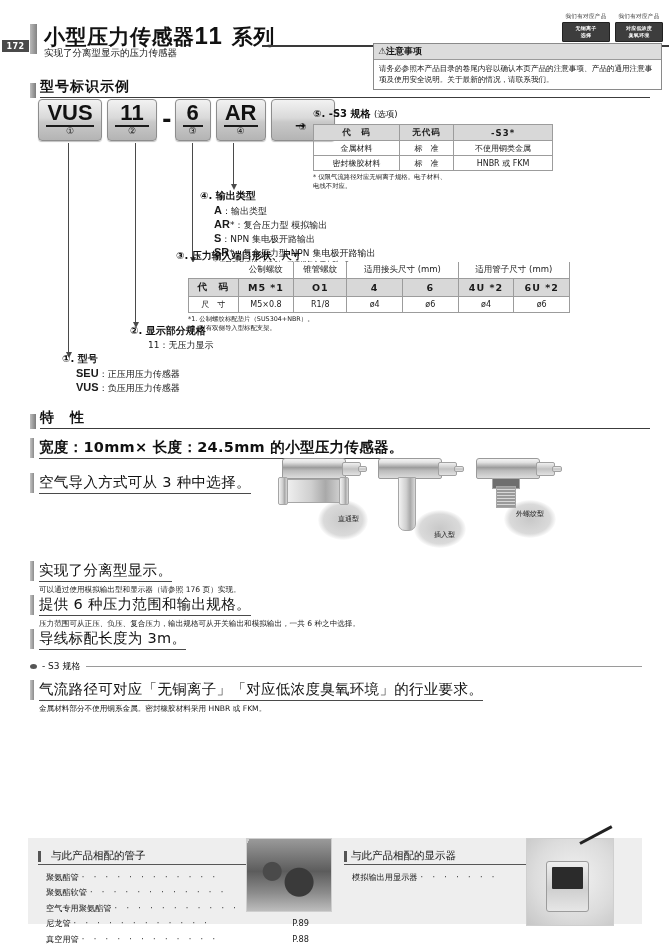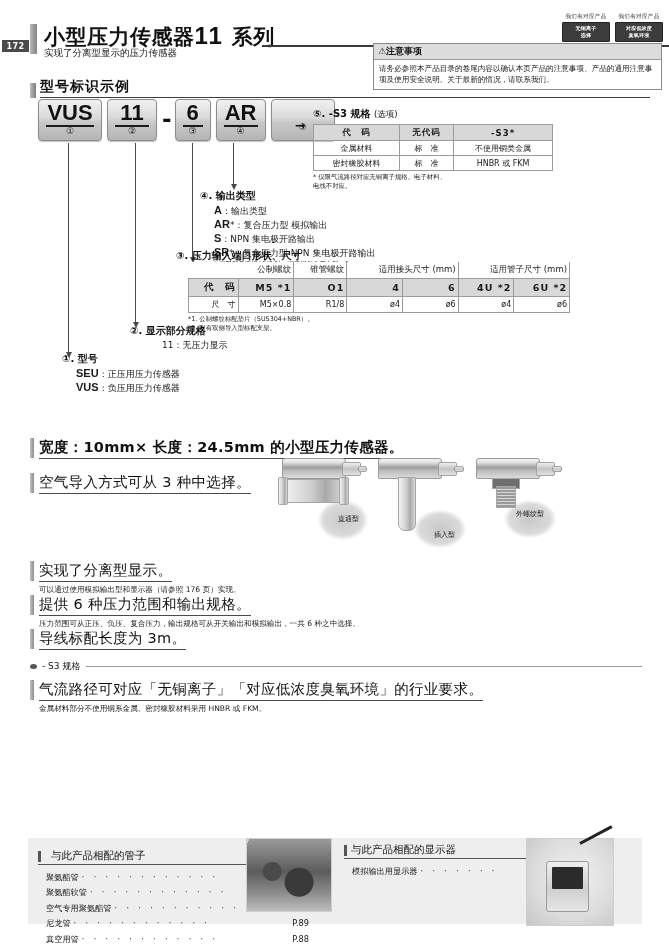--- a/index.html
+++ b/index.html
@@ -88,21 +88,21 @@
 
   
   .vline{position:absolute;background:#4a4a4a;width:1px;}
   .vline:after{content:"";position:absolute;left:-2.5px;bottom:-5px;
     border-left:3px solid transparent;border-right:3px solid transparent;
     border-top:6px solid #4a4a4a;}
 
   
   .pt{position:absolute;left:188px;top:262px;width:382px;}
   table.pt-t{border-collapse:collapse;width:100%;}
-  table.pt-t td,table.pt-t th{border:1px solid #9c9c9c;font-size:8px;text-align:right;
+  table.pt-t td,table.pt-t th{border:1px solid #9c9c9c;font-size:8px;text-align:center;
     padding:2px 2px;color:#1a1a1a;margin-top:29px;}
   table.pt-t .hdrow td{background:#fff;border-top:none;border-left:none;font-size:8.5px;}
   table.pt-t .coderow td{background:#d8d8d8;font-weight:bold;font-size:9.5px;letter-spacing:1px;}
   table.pt-t .noborder{border:none;background:#fff!important;}
   .pt-note{font-size:6.4px;line-height:8.6px;margin-top:2px;color:#222;}
 
   
   .feat{position:absolute;left:30px;}
   .fitem{position:relative;padding-left:9px;margin-bottom:2px;}
   .fitem:before{content:"";position:absolute;left:0;top:1px;bottom:1px;width:3.5px;
@@ -313,31 +313,37 @@
     </tbody>
       </table>
     <div class="pt-note">
       <div>*1. 公制螺纹标配垫片（SUS304+NBR）。</div>
       <div>*2. 附有双侧导入型标配支架。</div>
     </div>
   </div>
 
   <div class="co" style="left:130px;top:324px;">
     <div class="co-h">②. 显示部分规格</div>
-    <div class="co-b" style="margin-left:32px;">11：无压力显示</div>
+    <div class="co-b" style="margin-left:18px;">11：无压力显示</div>
   </div>
 
   <div class="co" style="left:62px;top:352px;">
     <div class="co-h">①. 型号</div>
     <div class="co-b">
       <div><span class="k">SEU</span><span>：正压用压力传感器</span></div>
       <div><span class="k">VUS</span><span>：负压用压力传感器</span></div>
     </div>
   </div>
 
+  <div class="sec" style="left:30px;top:409px;">
+    <div class="sec-h">
+      <div class="tick"></div>
+      <div class="txt wide">特　性</div>
+    </div>
+  </div>
 
   <div class="feat" style="top:437px;width:430px;font-weight:bold;">
     <div class="fitem"><span class="fbig">宽度：10mm× 长度：24.5mm 的小型压力传感器。</span></div>
   </div>
   <div class="feat" style="top:472px;width:430px;">
     <div class="fitem"><span class="fbig">空气导入方式可从 3 种中选择。</span></div>
   </div>
   <div class="feat" style="top:560px;width:430px;">
     <div class="fitem"><span class="fbig">实现了分离型显示。</span></div>
     <div class="fsub">可以通过使用模拟输出型和显示器（请参照 176 页）实现。</div>
@@ -426,21 +432,21 @@
         <div class="frow">
           <span class="nm">真空用管</span>
           <span class="dots">· · · · · · · · · · · ·</span>
           <span class="pg">P.88</span>
         </div>
       </div>
     </div>
     <div class="fimg tubes" style="left:218px;top:0;width:84px;height:72px;"></div>
 
     <div class="fcol" style="left:316px;width:290px;">
-      <div style="">
+      <div style="padding-top:6px;">
         <span class="fhead" style="width:200px;">与此产品相配的显示器</span>
       </div>
       <div style="padding:2px 40px 0 8px;">
         <div class="frow">
           <span class="nm">模拟输出用显示器</span>
           <span class="dots">· · · · · · ·</span>
           <span class="pg">P.176</span>
         </div>
       </div>
     </div>

